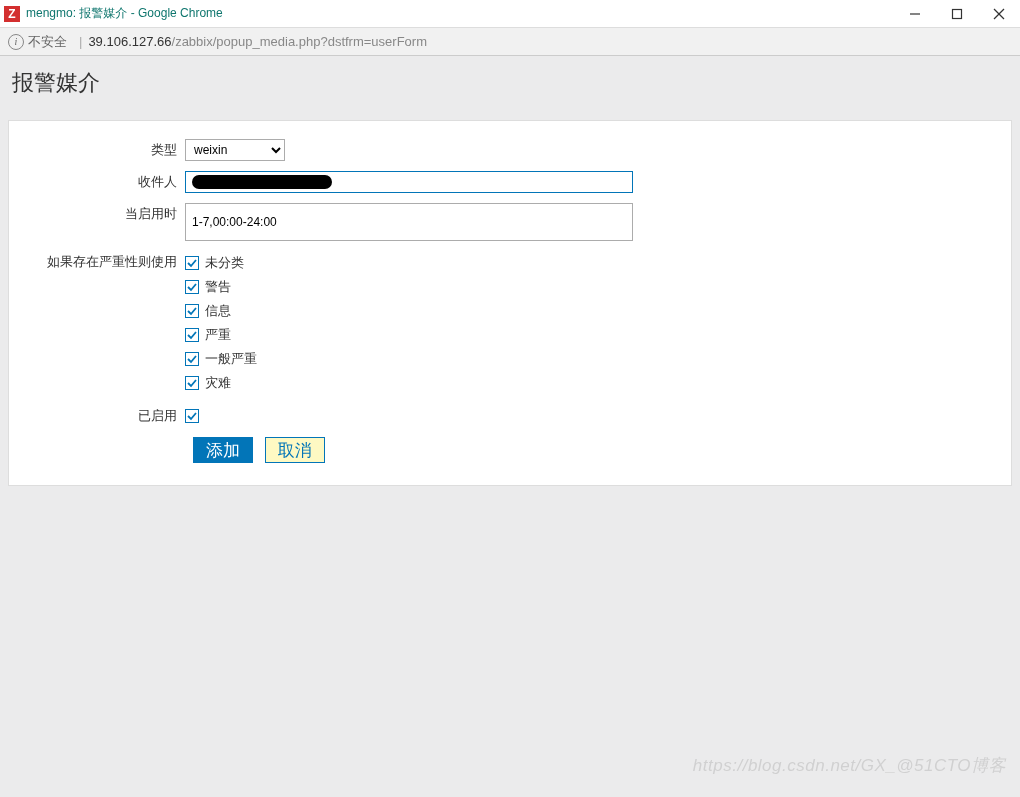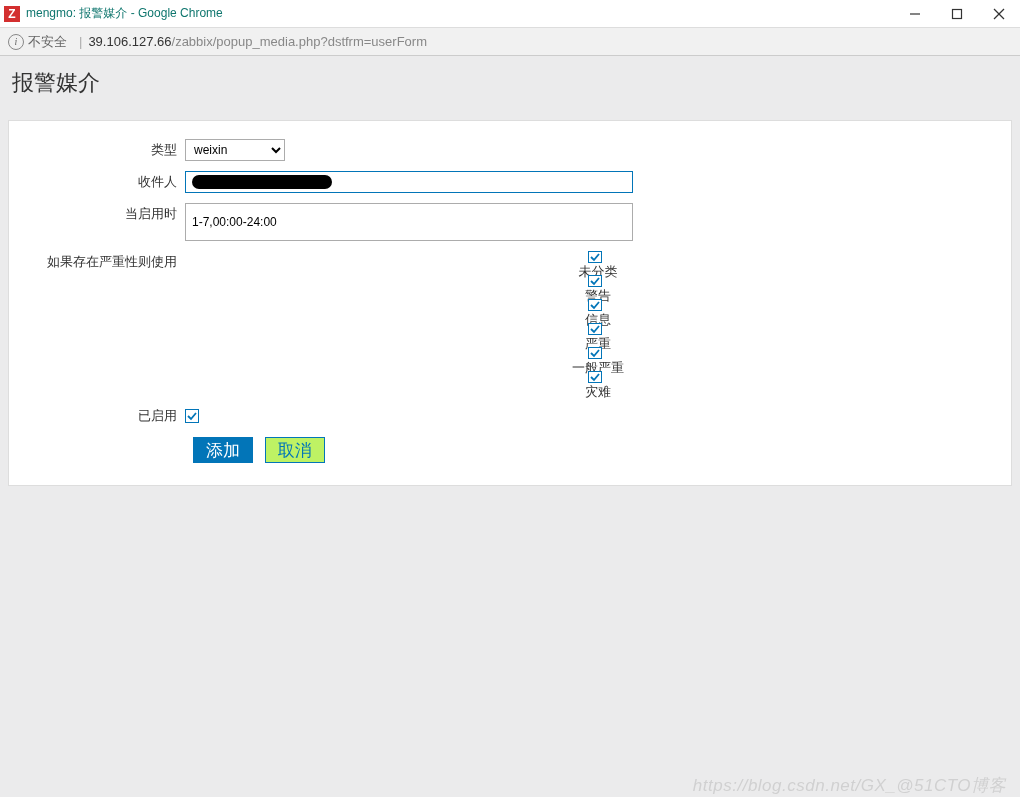--- a/index.html
+++ b/index.html
@@ -134,21 +134,20 @@
       height: 14px;
       background: #000;
       border-radius: 7px;
     }
     .chk-list label {
       display: flex;
       align-items: center;
       height: 24px;
       font-size: 13px;
       color: #333;
-      flex-direction: column;
     }
     .chk {
       width: 14px; height: 14px;
       border: 1px solid #0275b8;
       margin-right: 6px;
       display: inline-flex;
       align-items: center;
       justify-content: center;
       background: #fff;
     }
@@ -156,24 +155,24 @@
     .btn-row { padding-left: 180px; margin-top: 8px; }
     .btn {
       height: 26px;
       padding: 0 12px;
       font-size: 17px;
       border: 1px solid #0275b8;
       cursor: pointer;
       margin-right: 8px;
     }
     .btn-primary { background: #0275b8; color: #fff; }
-    .btn-secondary { background: #bef264; color: #0275b8; }
+    .btn-secondary { background: #fef9c3; color: #0275b8; }
     .watermark {
       position: absolute;
-      bottom: 0;
+      bottom: 20px;
       right: 14px;
       color: #bbb;
       font-size: 17px;
       font-style: italic;
       letter-spacing: 0.5px;
       pointer-events: none;
       opacity: 0.55;
     }
   </style>
 </head>

